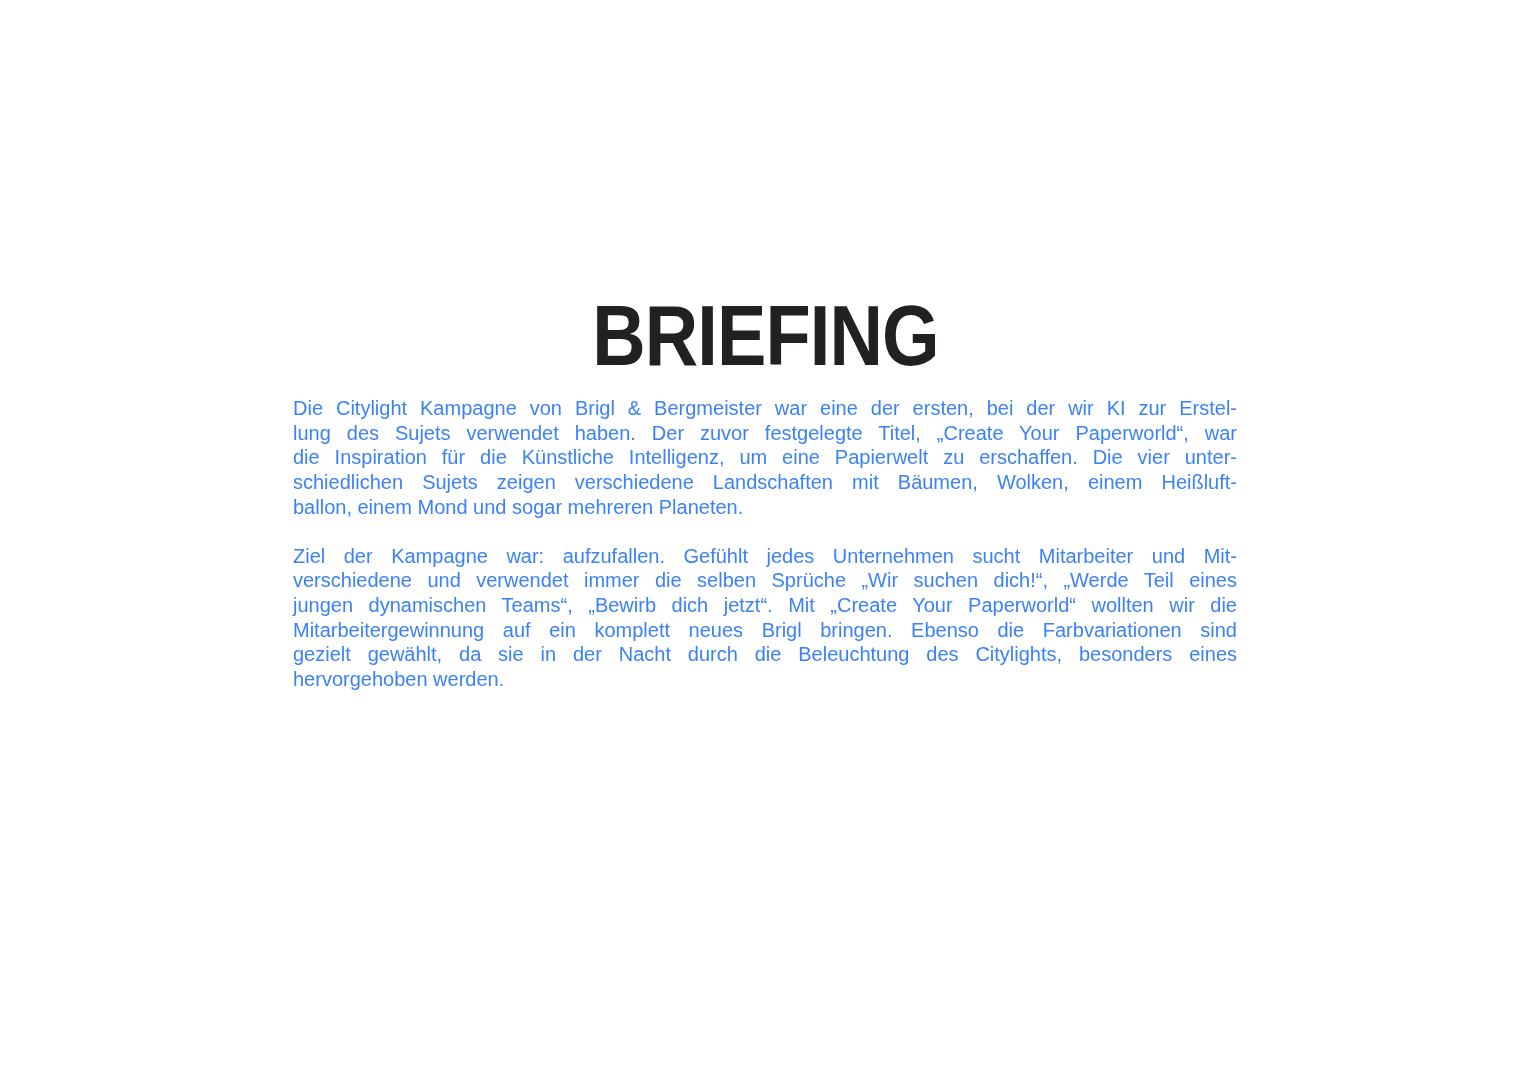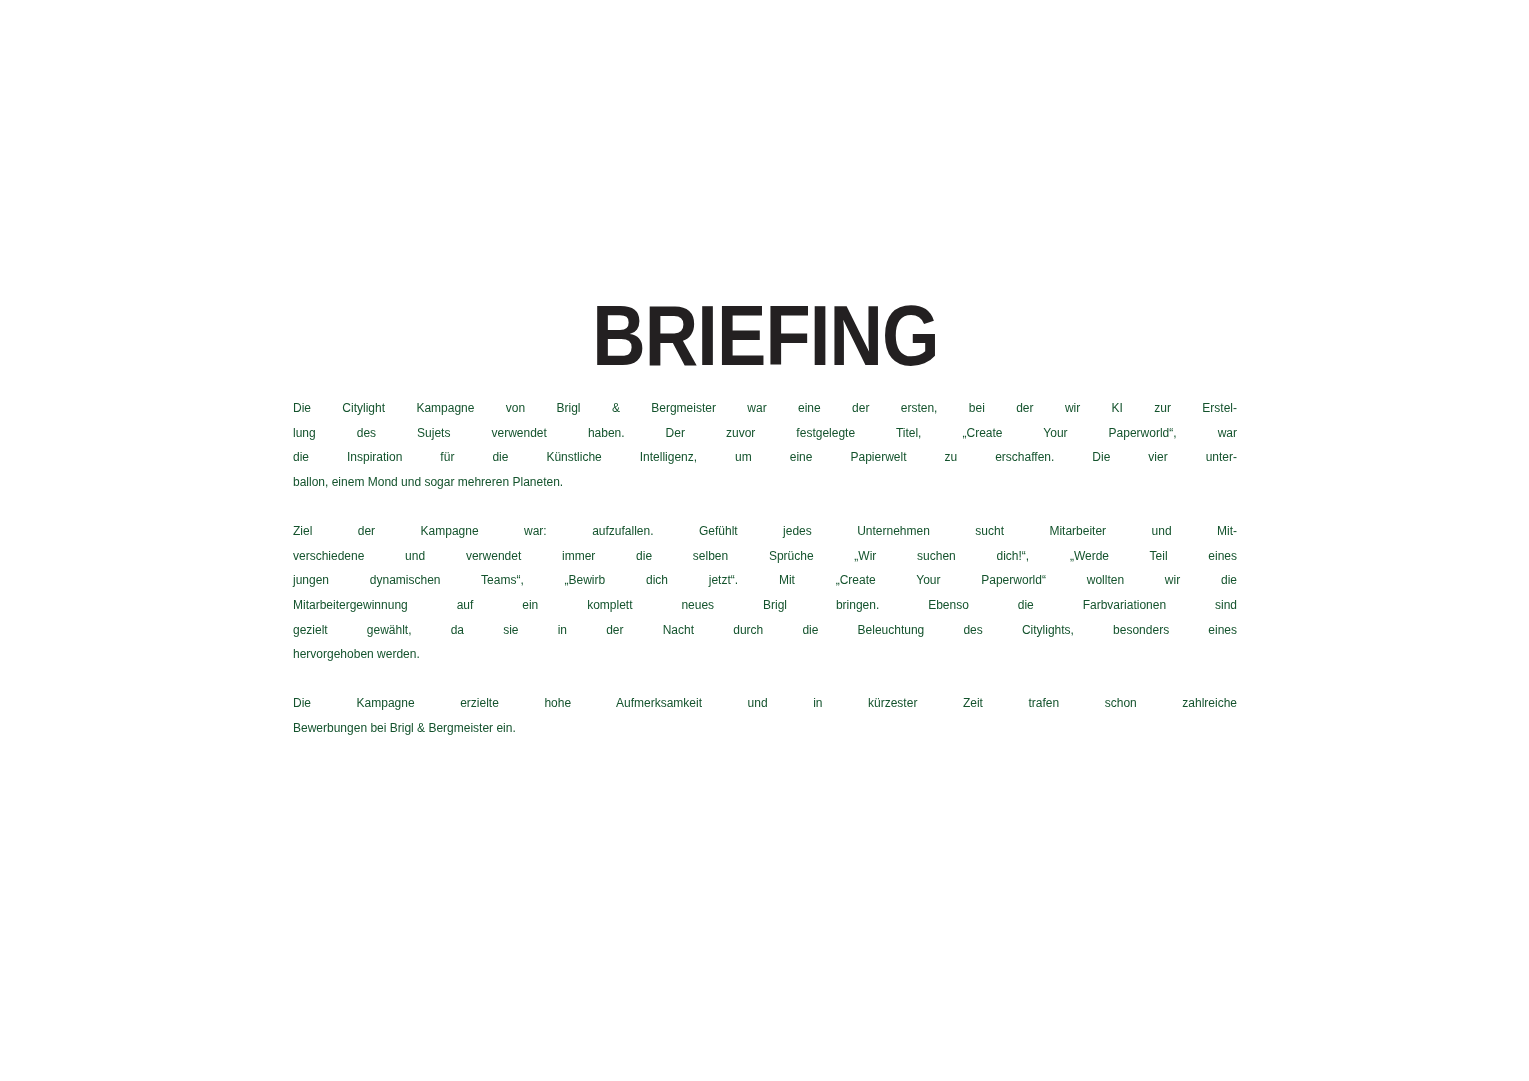--- a/index.html
+++ b/index.html
@@ -31,23 +31,23 @@
     letter-spacing: -1px;
     color: #232021;
     white-space: nowrap;
   }
   .title .title-inner {
     display: inline-block;
     transform: scaleX(0.86);
     transform-origin: center;
   }
   .body-text {
-    font-size: 12px;
+    font-size: 20px;
     line-height: 24.7px;
-    color: #14532d;
+    color: #3b82f6;
   }
   .para {
     margin: 0 0 24px 0;
   }
   .line {
     text-align: justify;
     text-align-last: justify;
     white-space: normal;
   }
   .line.last {
@@ -61,29 +61,26 @@
 <body>
 
 <div class="page">
   <div class="content">
     <h1 class="title"><span class="title-inner">BRIEFING</span></h1>
     <div class="body-text">
         <div class="para">
           <div class="line"><span>Die Citylight Kampagne von Brigl &amp; Bergmeister war eine der ersten, bei der wir KI zur Erstel-</span></div>
           <div class="line"><span>lung des Sujets verwendet haben. Der zuvor festgelegte Titel, „Create Your Paperworld“, war</span></div>
           <div class="line"><span>die Inspiration für die Künstliche Intelligenz, um eine Papierwelt zu erschaffen. Die vier unter-</span></div>
+          <div class="line"><span>schiedlichen Sujets zeigen verschiedene Landschaften mit Bäumen, Wolken, einem Heißluft-</span></div>
           <div class="line last"><span>ballon, einem Mond und sogar mehreren Planeten.</span></div>
         </div>
         <div class="para">
           <div class="line"><span>Ziel der Kampagne war: </span><strong>aufzufallen</strong><span>. Gefühlt jedes Unternehmen sucht Mitarbeiter und Mit-</span></div>
           <div class="line"><span>verschiedene und verwendet immer die selben Sprüche „Wir suchen dich!“, „Werde Teil eines</span></div>
           <div class="line"><span>jungen dynamischen Teams“, „Bewirb dich jetzt“. Mit „Create Your Paperworld“ wollten wir die</span></div>
           <div class="line"><span>Mitarbeitergewinnung auf ein komplett neues Brigl bringen. Ebenso die Farbvariationen sind</span></div>
           <div class="line"><span>gezielt gewählt, da sie in der Nacht durch die Beleuchtung des Citylights, besonders eines</span></div>
           <div class="line last"><span>hervorgehoben werden.</span></div>
         </div>
-        <div class="para">
-          <div class="line"><span>Die Kampagne erzielte hohe Aufmerksamkeit und in kürzester Zeit trafen schon zahlreiche</span></div>
-          <div class="line last"><span>Bewerbungen bei Brigl &amp; Bergmeister ein.</span></div>
-        </div>
       </div>
   </div>
 </div>
 
 </body></html>

